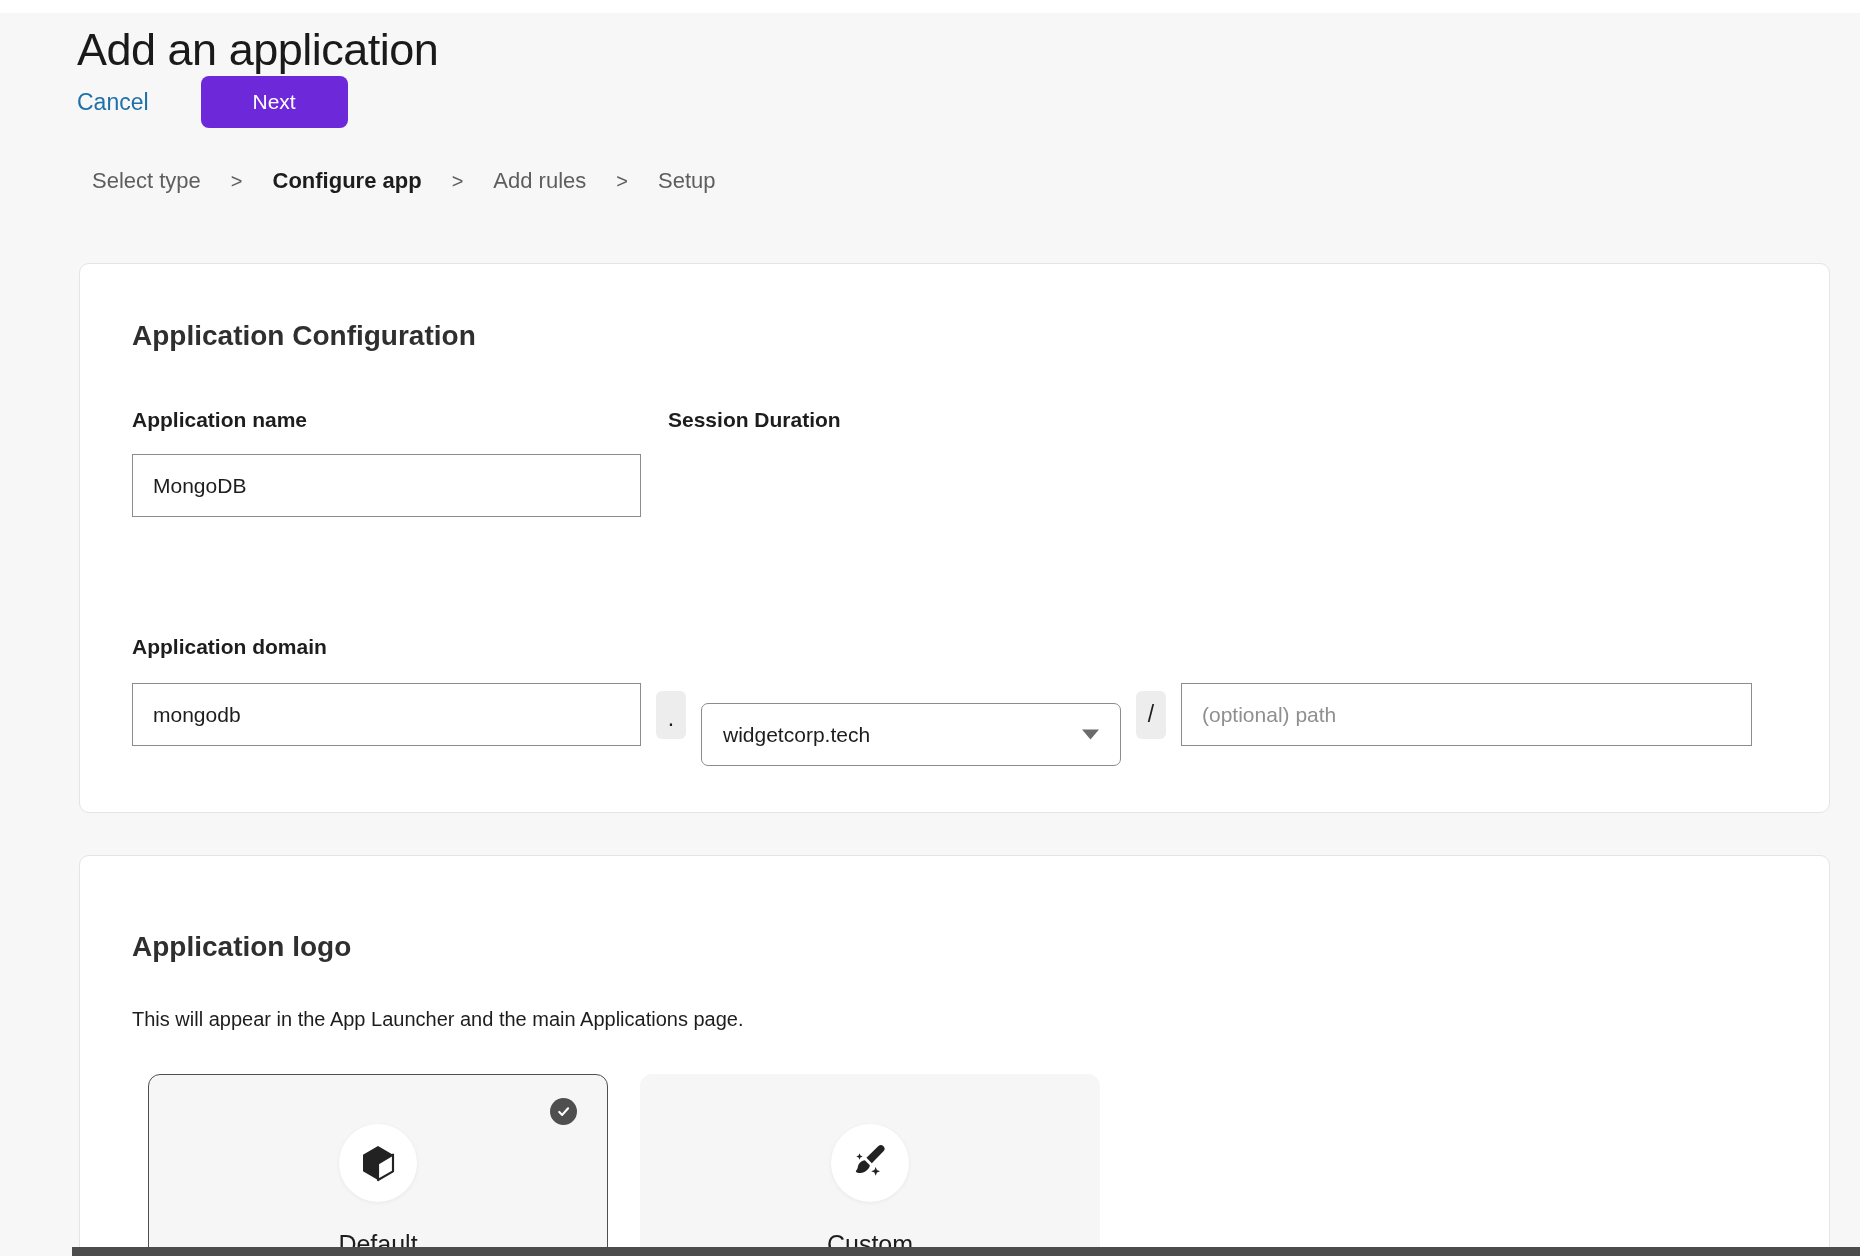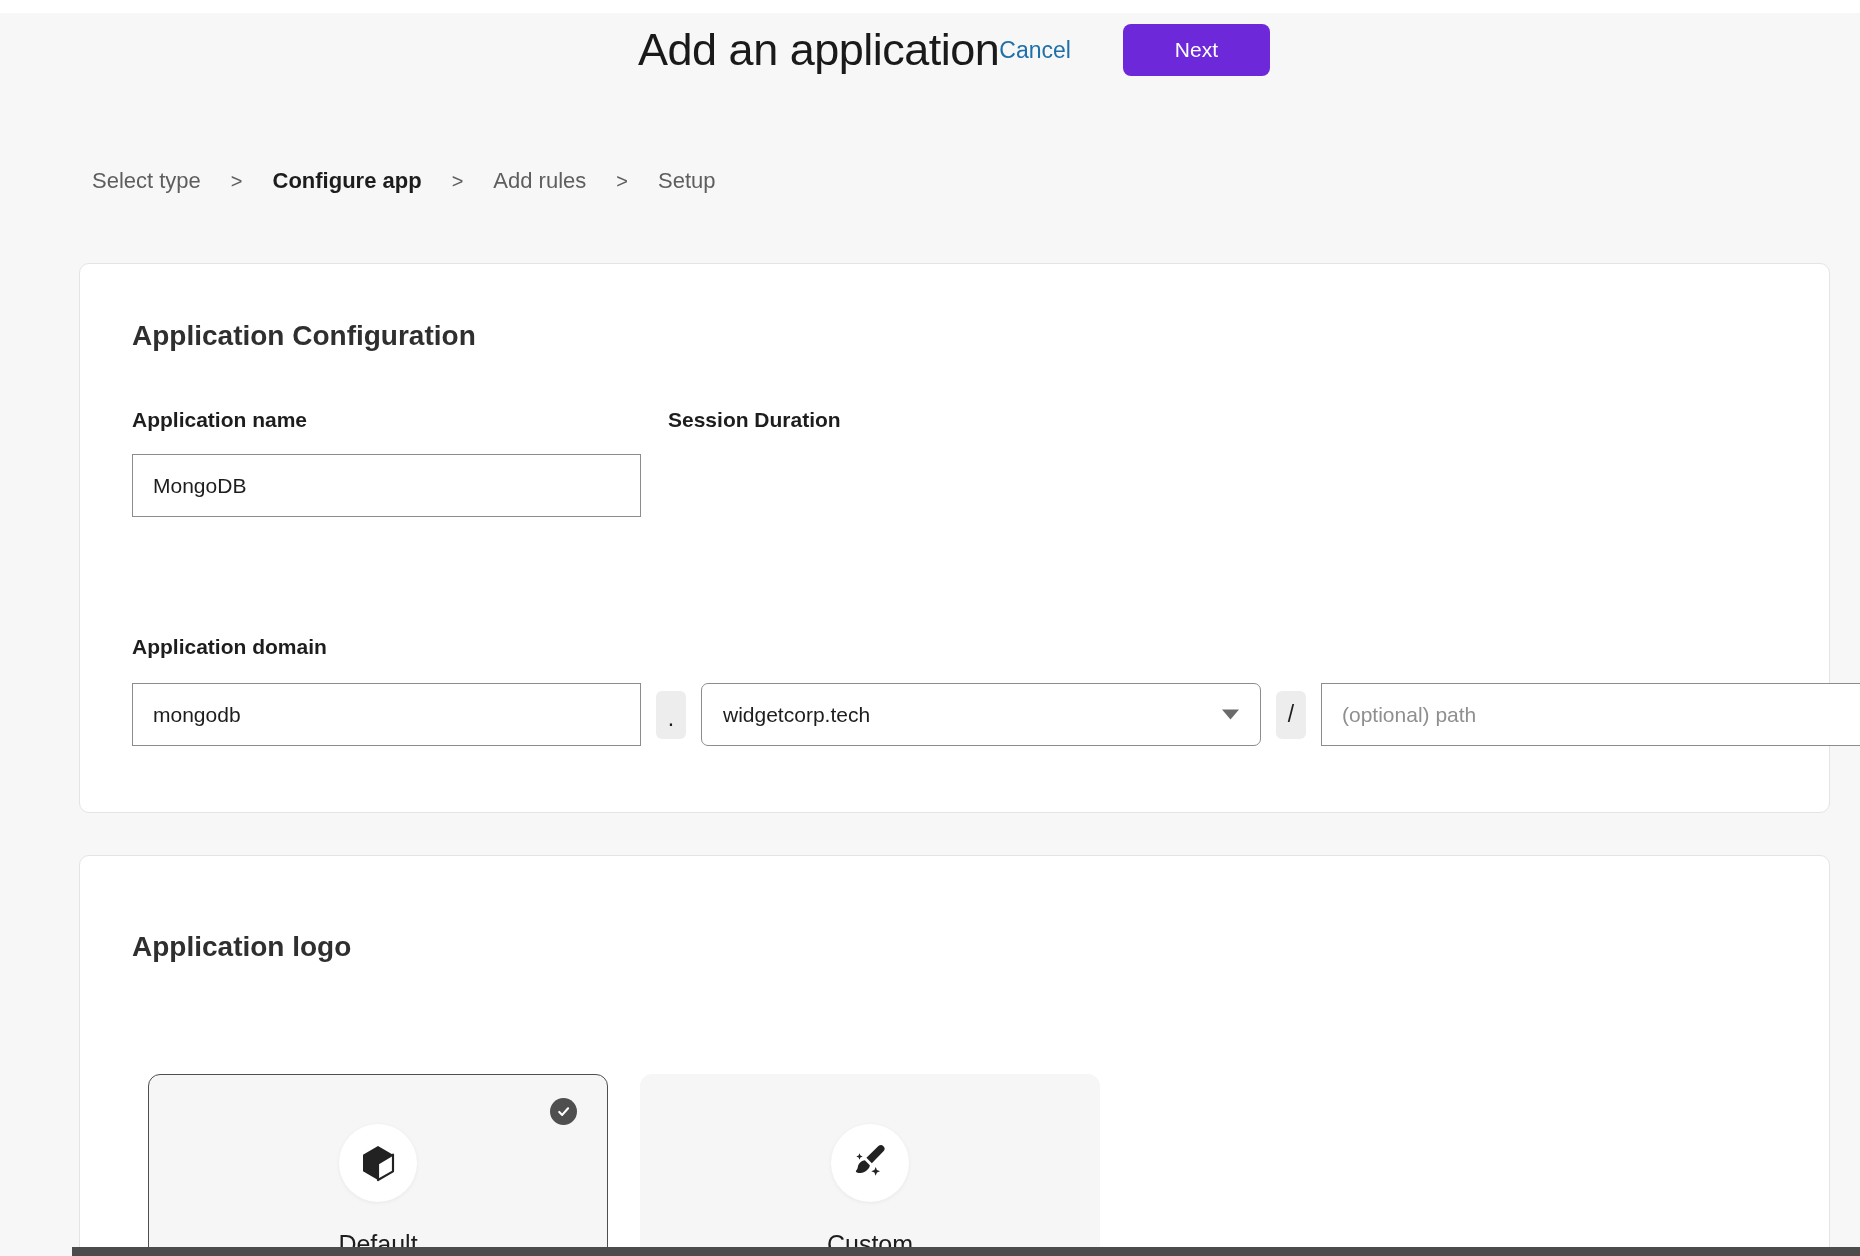--- a/index.html
+++ b/index.html
@@ -7,21 +7,21 @@
   body {
     font-family:"Liberation Sans", sans-serif;
     background:#f7f7f8;
     color:#1d1d1d;
     overflow:hidden;
     position:relative;
   }
   .top-strip { position:absolute; top:0; left:0; width:1860px; height:13px; background:#ffffff; }
 
   
-  .page-header { position:absolute; top:24px; left:77px; right:29px; display:flex; justify-content:center; align-items:flex-start; }
+  .page-header { position:absolute; top:24px; left:77px; right:29px; display:flex; justify-content:flex-start; align-items:flex-start;flex-direction:column; }
   .page-title { font-size:45px; font-weight:300; letter-spacing:-0.5px; color:#1a1a1a; }
   .header-actions { display:flex; align-items:center; gap:52px; margin-top:0; }
   .cancel-link { font-size:23px; color:#1f6fa8; cursor:pointer; background:none; border:none; font-family:inherit; }
   .next-button {
     background:#6d28d9; color:#ffffff; font-family:inherit; font-size:21px;
     border:none; border-radius:8px; padding:0 45px; height:52px; min-width:147px; cursor:pointer;
   }
 
   
   .breadcrumb { position:absolute; top:168px; left:92px; display:flex; align-items:center; gap:30px; font-size:22px; color:#5e5e5e; }
@@ -116,33 +116,34 @@
 
   <div class="field-label" style="left:52px; top:144px;">Application name</div>
   <input class="text-input" style="position: absolute; left: 52px; top: 190px; width: 509px;" value="MongoDB">
 
   <div class="field-label" style="left:588px; top:144px;">Session Duration</div>
 
   <div class="field-label" style="left:52px; top:371px;">Application domain</div>
   <div class="domain-row">
     <input class="text-input" style="width: 509px;" value="mongodb">
     <div class="sep-box sep-dot">.</div>
-    <div class="select" style="width:560px;">
+    <div class="select" style="width:420px;margin-top:20px;">
       <span class="select-value">widgetcorp.tech</span>
       <svg class="chevron" viewBox="0 0 10 6">
           <path d="M0 0h10L5 6z" fill="#6b6b6b"></path>
         </svg>
     </div>
     <div class="sep-box sep-slash">/</div>
     <input class="text-input" style="width: 571px;" placeholder="(optional) path">
   </div>
 </section>
 
 <section class="card card-logo">
   <h2 style="top:75px;">Application logo</h2>
+  <p class="logo-desc">This will appear in the App Launcher and the main Applications page.</p>
 
   <div class="tiles">
     <div class="tile selected">
       <div class="check-badge">
         <svg width="17" height="17" viewBox="0 0 24 24">
           <path d="M6 12.6l4.2 4.2L18.5 7.5" fill="none" stroke="#ffffff" stroke-width="3" stroke-linecap="round" stroke-linejoin="round"></path>
         </svg>
       </div>
       <div class="icon-circle">
         <svg width="40" height="40" viewBox="0 0 24 24">

